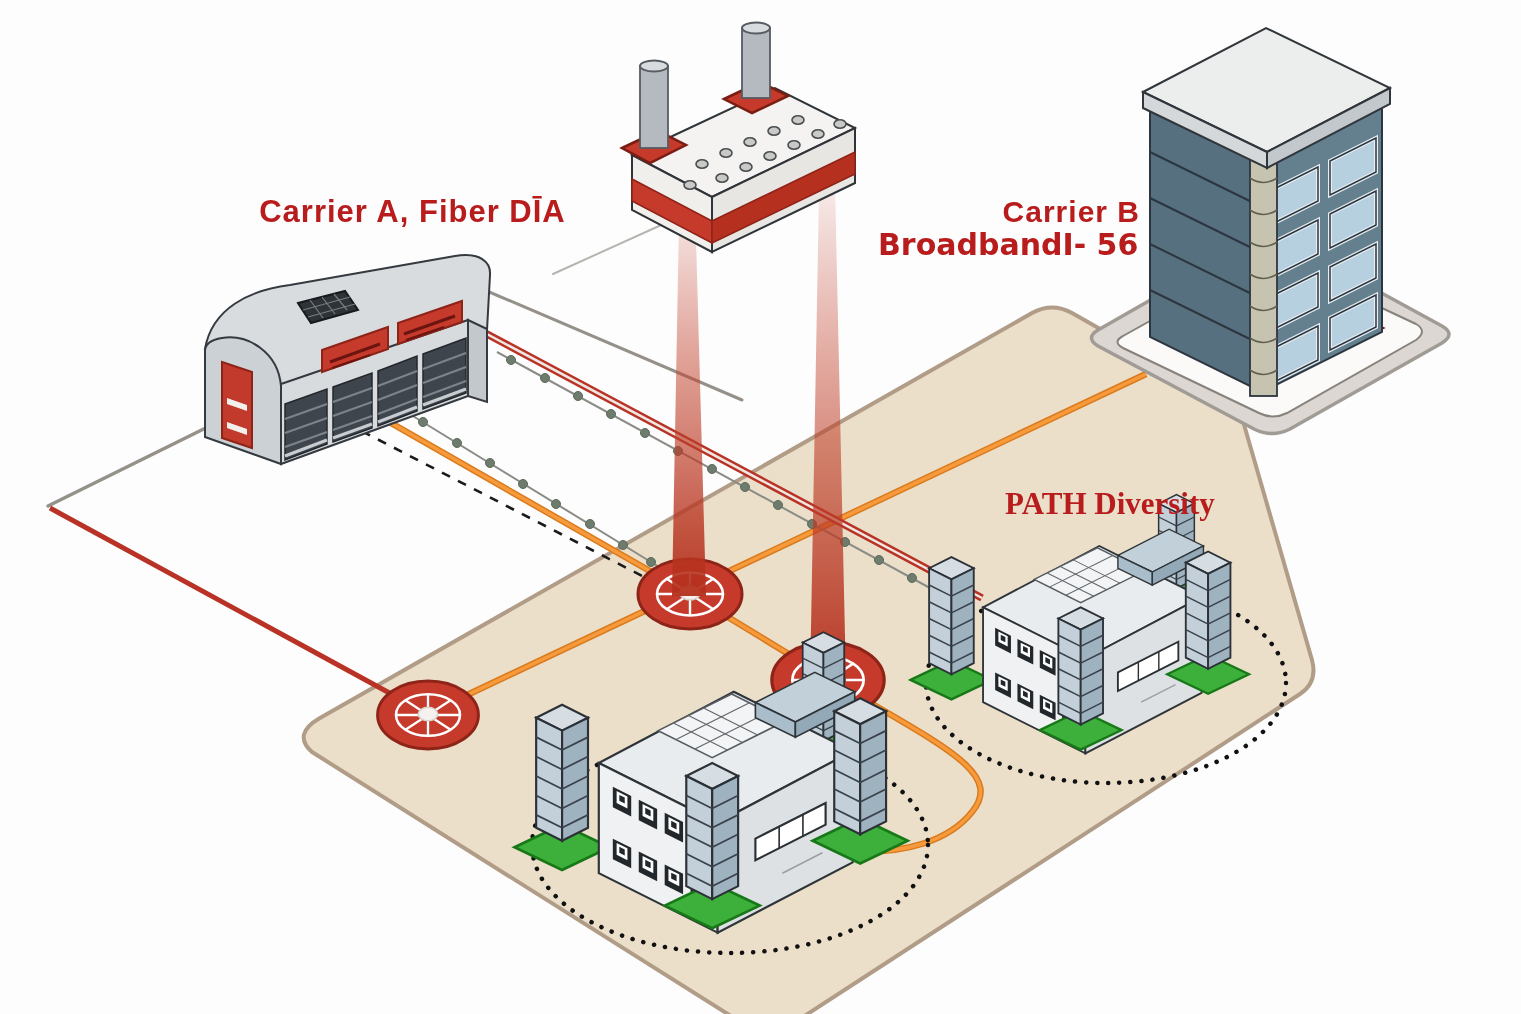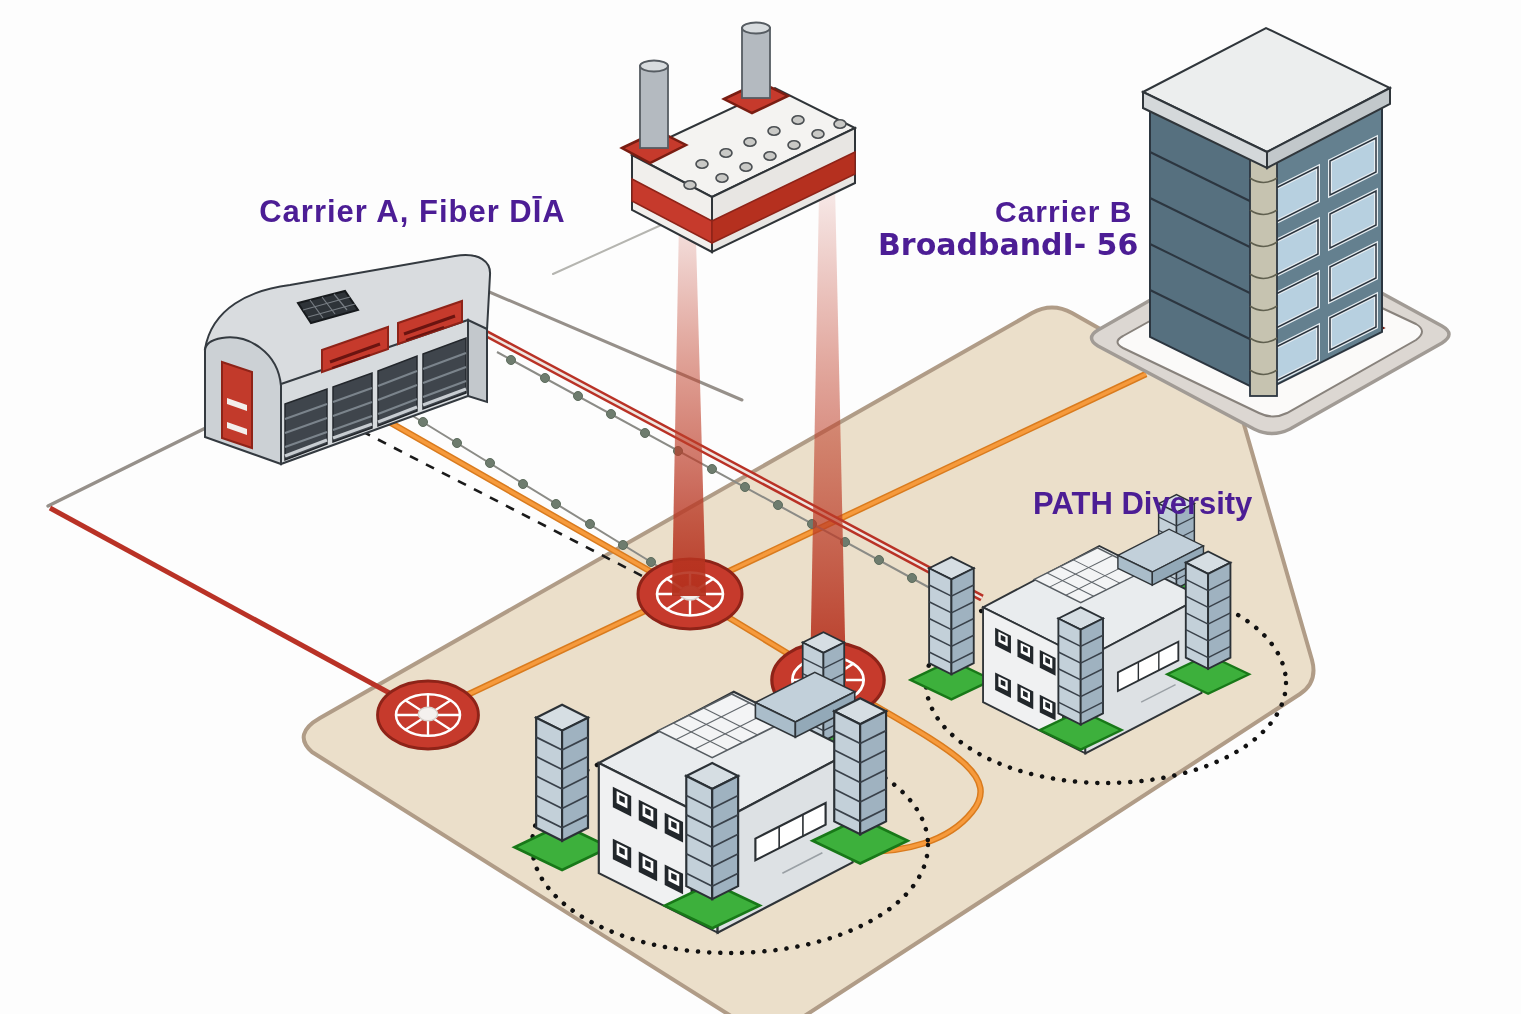--- a/index.html
+++ b/index.html
@@ -1,25 +1,25 @@
 <!DOCTYPE html>
 <html><head>
 <meta charset="utf-8">
 <style>
   html,body{margin:0;padding:0;background:#ffffff;}
   #stage{position:relative;width:1521px;height:1014px;overflow:hidden;background:#fdfdfd;
          font-family:"Liberation Sans",sans-serif;}
   #scene{position:absolute;left:0;top:0;}
-  .lbl{position:absolute;font-weight:bold;color:#4c1d95;white-space:nowrap;}
+  .lbl{position:absolute;font-weight:bold;color:#b91c1c;white-space:nowrap;}
   #lbl-carrier-a{left:240px;top:194px;width:345px;text-align:center;font-size:31px;letter-spacing:1px;}
-  #lbl-carrier-b1{left:995px;top:195px;width:145px;text-align:left;font-size:30px;letter-spacing:1px;}
+  #lbl-carrier-b1{left:995px;top:195px;width:145px;text-align:right;font-size:30px;letter-spacing:1px;}
   #lbl-carrier-b2{left:878px;top:227px;width:230px;text-align:center;font-size:30px;
                   font-family:"DejaVu Sans",sans-serif;font-weight:700;}
   #lbl-dual-cpe{left:203px;top:486px;font-size:31px;letter-spacing:2px;}
-  #lbl-path-div{left:1005px;top:486px;font-size:31px;font-family:Liberation Sans, sans-serif;font-weight:700;margin-left:28px;}
+  #lbl-path-div{left:1005px;top:486px;font-size:31px;font-family:Liberation Serif, serif;font-weight:700;}
 </style>
 </head>
 <body>
 
 <div id="stage">
 
 <svg id="scene" width="1521" height="1014" viewBox="0 0 1521 1014">
   <defs>
     <linearGradient id="beamGrad" x1="0" y1="0" x2="0" y2="1">
       <stop offset="0" stop-color="#c0392b" stop-opacity="0"></stop>

